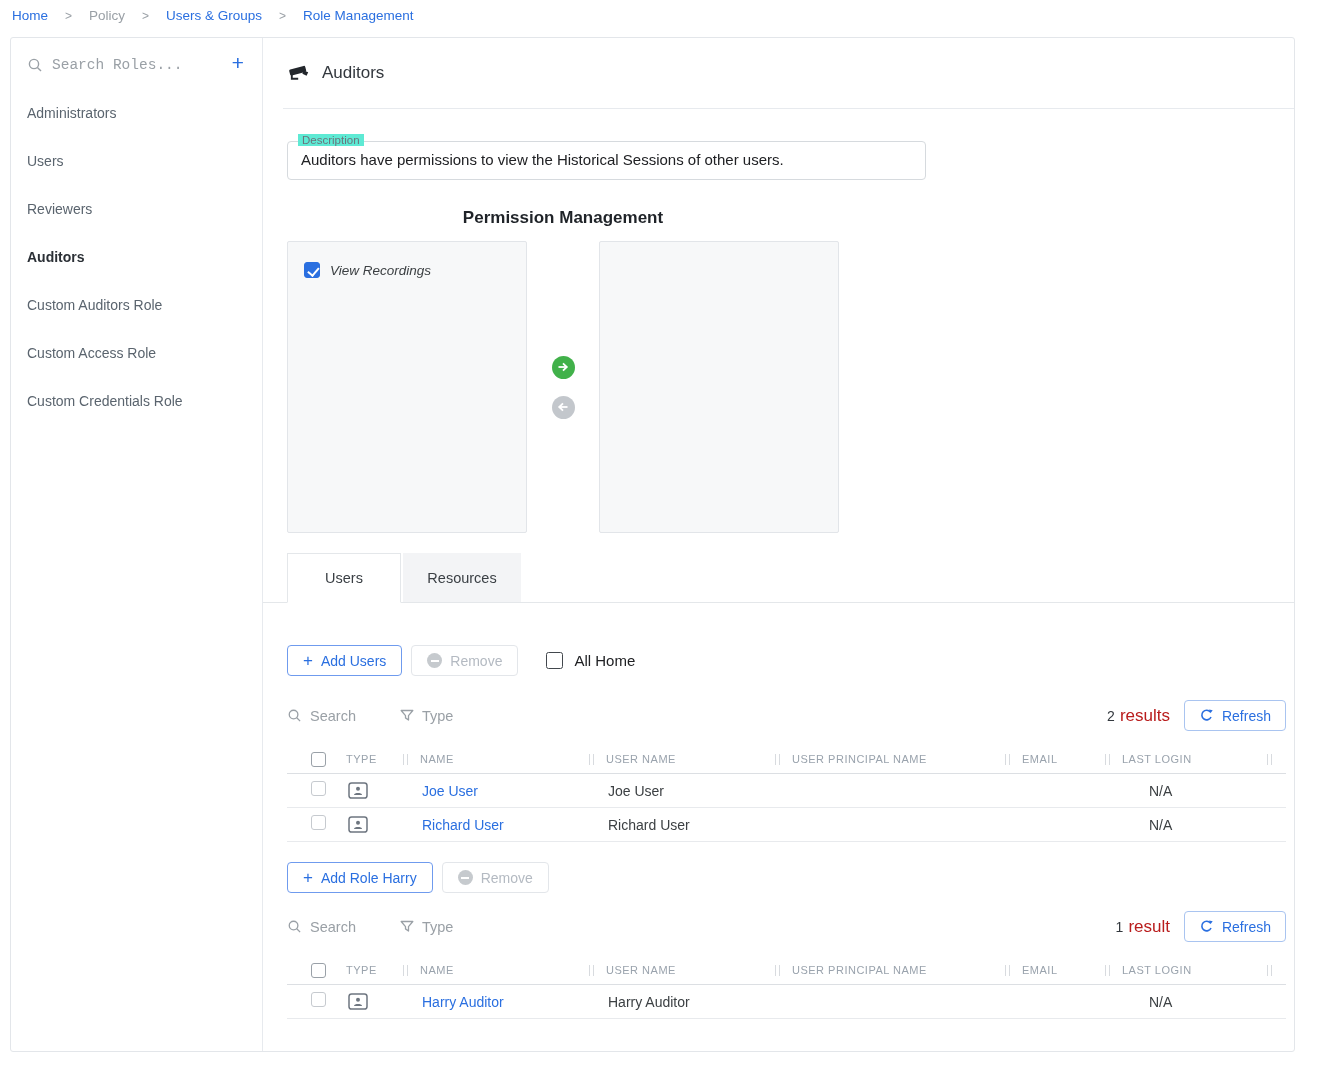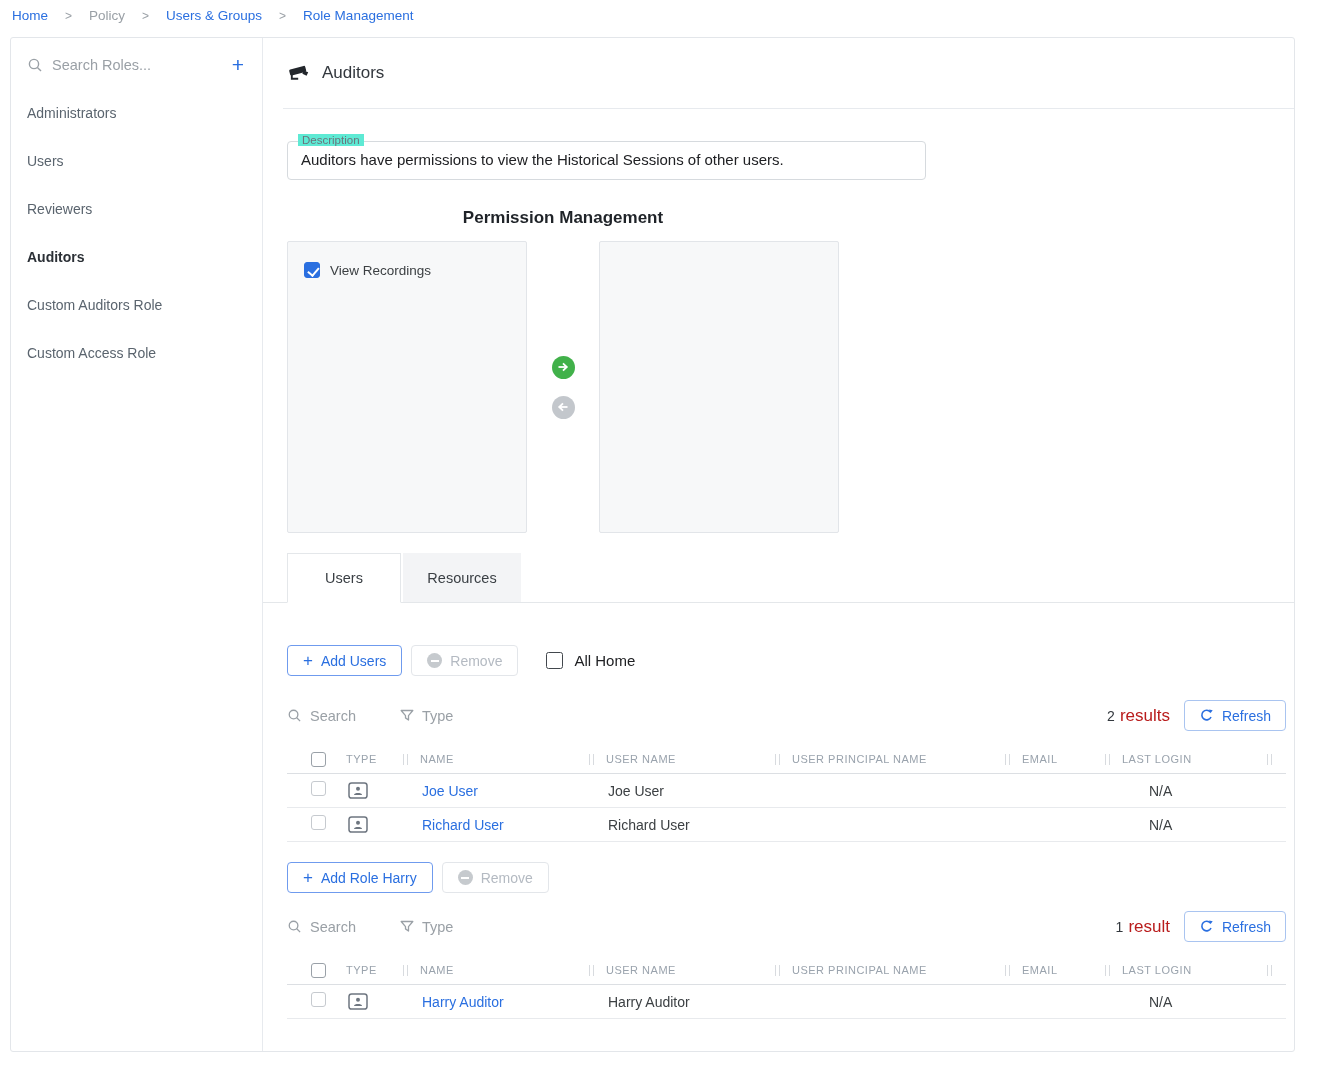--- a/index.html
+++ b/index.html
@@ -20,21 +20,21 @@
   .panel {
     margin: 6px 38px 0 10px;
     border: 1px solid #e3e6ea;
     border-radius: 3px;
     background: #fff;
     display: flex;
     min-height: 1013px;
   }
   
   .sidebar { width: 252px; border-right: 1px solid #e7eaee; padding-top: 10px; flex-shrink: 0; }
-  .search-row { display: flex; align-items: center; padding: 6px 16px 14px 16px; gap: 9px; }
+  .search-row { display: flex; align-items: center; padding: 6px 16px 14px 16px; gap: 9px; font-family: Liberation Mono, monospace; }
   .search-row input { border: none; outline: none; flex: 1; font-size: 14.5px; font-family: inherit; color: #3c4043; min-width: 0; }
   .search-row input::placeholder { color: #9aa0a6; }
   .plus-btn { background: none; border: none; color: #2a6fe0; font-size: 21px; line-height: 1; cursor: pointer; font-family: inherit; padding: 0 2px; }
   .nav-item { padding: 16px 16px; font-size: 14px; color: #5a646e; cursor: pointer; }
   .nav-item.active { font-weight: bold; color: #2b3036; }
   
   .content { flex: 1; padding-bottom: 32px; min-width: 0; }
   .role-header { height: 70px; display: flex; align-items: center; gap: 11px; padding-left: 24px; }
   .role-title { font-size: 17px; font-weight: 500; color: #33383e; }
   .header-divider { border-bottom: 1px solid #e7eaee; margin-left: 20px; }
@@ -44,21 +44,21 @@
     border: 1px solid #d6dade; border-radius: 4px; padding: 9px 13px; font-size: 15px; color: #202124;
   }
   .desc-label {
     position: absolute; top: -8px; left: 10px; background: #5eead4; padding: 0 4px;
     font-size: 11.5px; color: #6b737c;
   }
   
   .pa-wrap { width: 552px; margin-left: 24px; }
   .pa-title { text-align: center; margin-top: 28px; font-size: 17px; font-weight: bold; color: #1f2328; }
   .dual-list { display: flex; margin-top: 13px; }
-  .list-box { width: 240px; height: 292px; background: #f7f8f9; border: 1px solid #e2e5e9; border-radius: 2px; padding: 20px 16px; }
+  .list-box { width: 240px; height: 292px; background: #f7f8f9; border: 1px solid #e2e5e9; border-radius: 2px; padding: 20px 16px; font-style: italic; }
   .arrows { width: 72px; display: flex; flex-direction: column; align-items: center; justify-content: center; gap: 17px; }
   .circle-btn { width: 23px; height: 23px; border-radius: 50%; border: none; display: flex; align-items: center; justify-content: center; cursor: pointer; padding: 0; }
   .circle-btn.green { background: #41b14a; }
   .circle-btn.gray { background: #c3c7cc; cursor: default; }
   .perm-item { display: flex; align-items: center; gap: 10px; font-size: 13.5px; color: #3c4043; }
   
   .cb { width: 16px; height: 16px; border-radius: 3px; border: 1px solid #c6cacf; background: #fff; display: inline-block; position: relative; flex-shrink: 0; cursor: pointer; }
   .cb.checked { background: #2a6fe0; border-color: #2a6fe0; }
   .cb.checked::after {
     content: ""; position: absolute; left: 5px; top: 1.5px; width: 4.5px; height: 9px;
@@ -133,20 +133,21 @@
       </span>
       <input type="text" placeholder="Search Roles..." style="">
       <button class="plus-btn">+</button>
     </div>
     <div class="nav-item">Administrators</div>
     <div class="nav-item">Users</div>
     <div class="nav-item">Reviewers</div>
     <div class="nav-item active">Auditors</div>
     <div class="nav-item">Custom Auditors Role</div>
     <div class="nav-item">Custom Access Role</div>
+    <div class="nav-item">Custom Credentials Role</div>
   </aside>
 
   <main class="content">
 
     <div class="role-header">
       <span class="ic">
         <svg width="24" height="24" viewBox="0 0 24 24">
           <rect x="2.4" y="6.6" width="16.6" height="6.2" rx="1.4" fill="#22262b" transform="rotate(-15 10.7 9.7)"></rect>
           <path d="M16.6 9.6 l4.6 1.7 -1.6 3.5 -4.2-2.1 z" fill="#22262b"></path>
           <path d="M4.8 12.6 v5.2 h6.4" fill="none" stroke="#22262b" stroke-width="1.9"></path>

